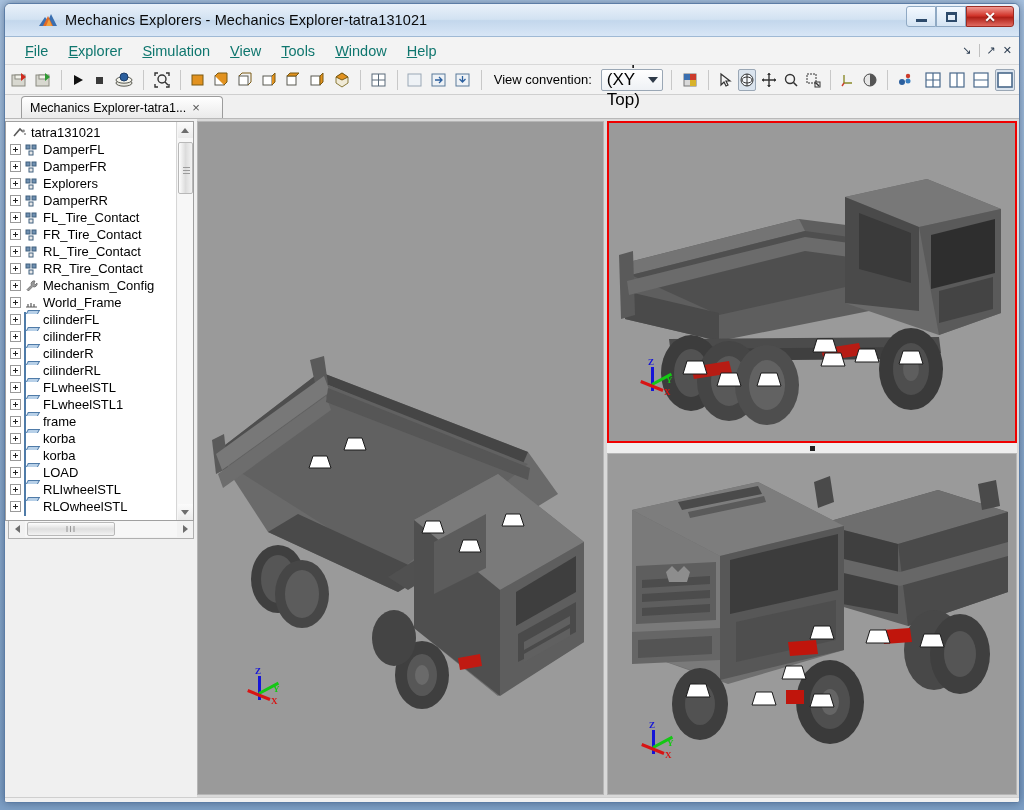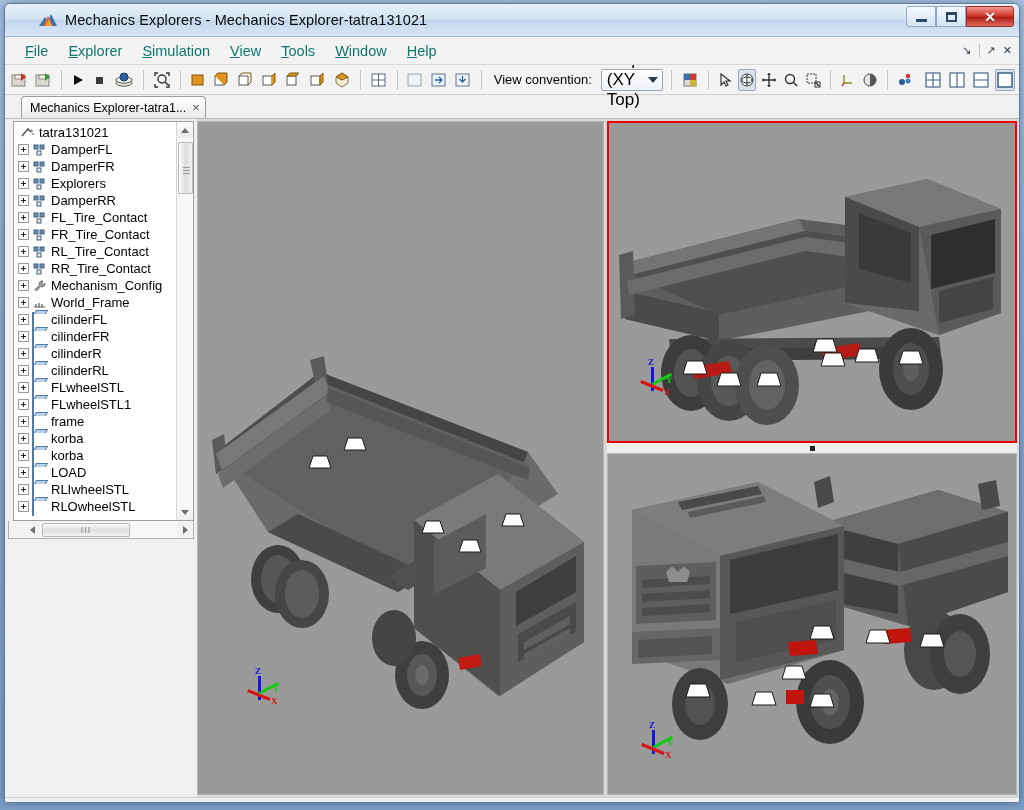--- a/index.html
+++ b/index.html
@@ -118,21 +118,21 @@
     display: flex; align-items: flex-end;
     padding-left: 16px;
     border-bottom: 1px solid #b9b9b9;
   }
   .tab {
     height: 22px;
     background: linear-gradient(180deg,#ffffff,#eaeaea);
     border: 1px solid #9c9c9c; border-bottom: none;
     border-radius: 4px 4px 0 0;
     display: flex; align-items: center;
-    padding: 0 5px 0 8px; gap: 6px;
+    padding: 0 22px 0 8px; gap: 6px;
     font-size: 12.5px; color: #000;
   }
   .tab-close { font-size: 13px; color: #555; line-height: 1; }
 
   
   .body {
     position: relative;
     height: 678px;
     display: flex;
     background: #f0f0f0;
@@ -140,21 +140,21 @@
 
   
   .treepanel {
     width: 192px;
     background: #f0f0f0;
     display: flex; flex-direction: column;
     position: relative;
   }
   .tree-wrap {
     position: relative;
-    margin: 2px 3px 0 8px;
+    margin: 2px 3px 0 0;
     height: 400px;
     background: #fff;
     border: 1px solid #a0a0a0;
     display: flex;
     overflow: hidden;
   }
   .tree {
     flex: 1;
     padding: 2px 0 0 2px;
     overflow: hidden;
@@ -215,25 +215,24 @@
     width: 15px; height: 52px;
     background: linear-gradient(90deg,#fdfdfd,#dcdcdc 50%,#f2f2f2);
     border: 1px solid #b8b8b8; border-radius: 2px;
   }
   .sb-grip { position: absolute; left: 4px; top: 22px; width: 7px; }
   .sb-grip i { display:block; height:1px; background:#9b9b9b; margin:2px 0; }
 
   .hscroll-wrap {
     margin: 0 3px;
     height: 18px;
-    display: flex; align-items: center;
+    display: flex; 
     background: #f2f2f2;
     border: 1px solid #b0b0b0;
     border-top: none;
-    padding-left: 15px;
   }
   .hs-arrow { width: 16px; height: 16px; display:flex;align-items:center;justify-content:center; }
   .hs-l { border-top:4px solid transparent;border-bottom:4px solid transparent;border-right:5px solid #6d6d6d;width:0;height:0;}
   .hs-r { border-top:4px solid transparent;border-bottom:4px solid transparent;border-left:5px solid #6d6d6d;width:0;height:0;}
   .hs-track { flex:1; height:16px; background:#f7f7f7; position: relative; }
   .hs-thumb {
     position:absolute; left: 2px; top:1px;
     width: 88px; height: 14px;
     background: linear-gradient(180deg,#fdfdfd,#dedede 50%,#f2f2f2);
     border:1px solid #b8b8b8; border-radius:2px;

